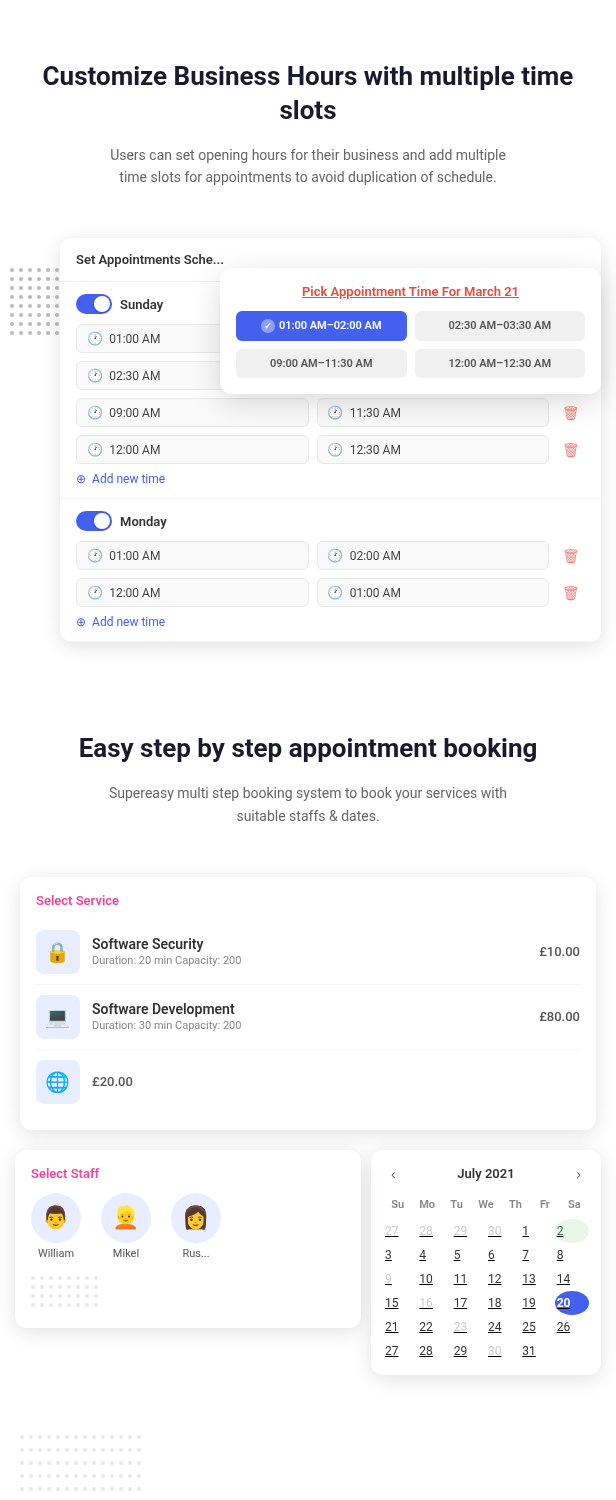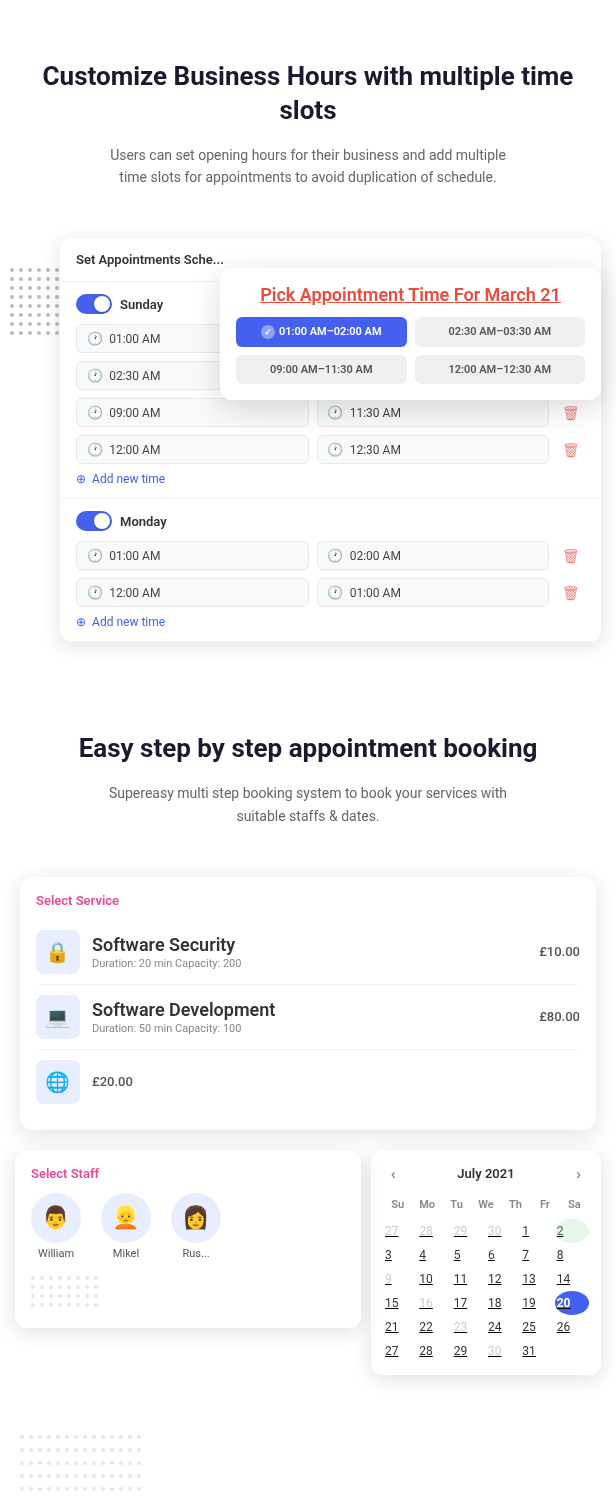--- a/index.html
+++ b/index.html
@@ -47,21 +47,21 @@
       right: 0;
       left: 160px;
       background: #fff;
       border-radius: 12px;
       box-shadow: 0 8px 30px rgba(0,0,0,0.15);
       padding: 16px;
       z-index: 10;
     }
     .popup-card .popup-title {
       text-align: center;
-      font-size: 18px;
+      font-size: 13px;
       color: #e74c3c;
       margin-bottom: 12px;
     }
     .popup-card .popup-title span {
       text-decoration: underline;
       font-weight: 600;
     }
     .time-chips {
       display: grid;
       grid-template-columns: 1fr 1fr;
@@ -224,21 +224,21 @@
       display: flex;
       align-items: center;
       justify-content: center;
       font-size: 20px;
       flex-shrink: 0;
     }
     .service-info {
       flex: 1;
     }
     .service-name {
-      font-size: 18px;
+      font-size: 14px;
       font-weight: 600;
       color: #333;
     }
     .service-meta {
       font-size: 11px;
       color: #888;
       margin-top: 2px;
     }
     .service-price {
       font-size: 13px;
@@ -580,21 +580,21 @@
     <div class="service-info">
       <div class="service-name">Software Security</div>
       <div class="service-meta">Duration: 20 min   Capacity: 200</div>
     </div>
     <div class="service-price">£10.00</div>
   </div>
       <div class="service-item">
     <div class="service-icon">💻</div>
     <div class="service-info">
       <div class="service-name">Software Development</div>
-      <div class="service-meta">Duration: 50 min   Capacity: 100</div>
+      <div class="service-meta">Duration: 30 min   Capacity: 200</div>
     </div>
     <div class="service-price">£80.00</div>
   </div>
       <div class="service-item">
     <div class="service-icon">🌐</div>
     <div class="service-price">£20.00</div>
   </div>
     </div>
 </div>
 

